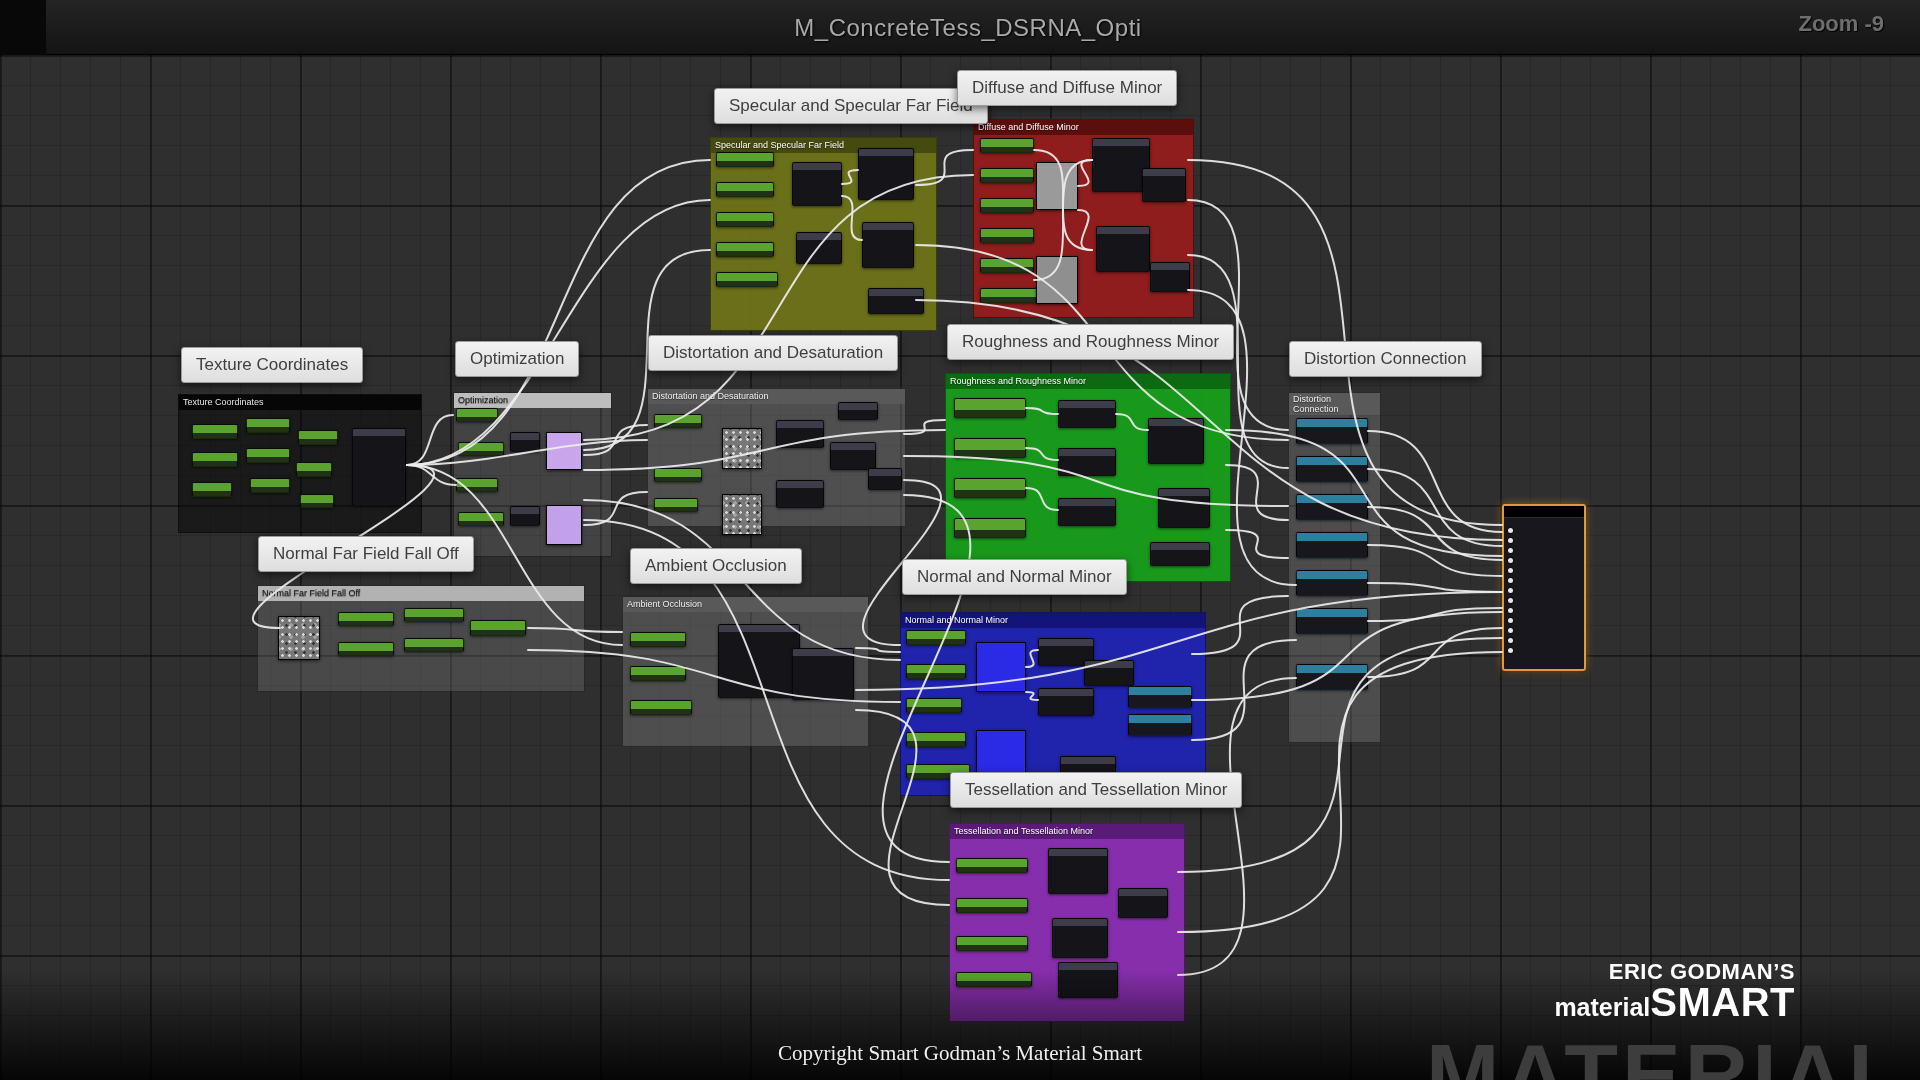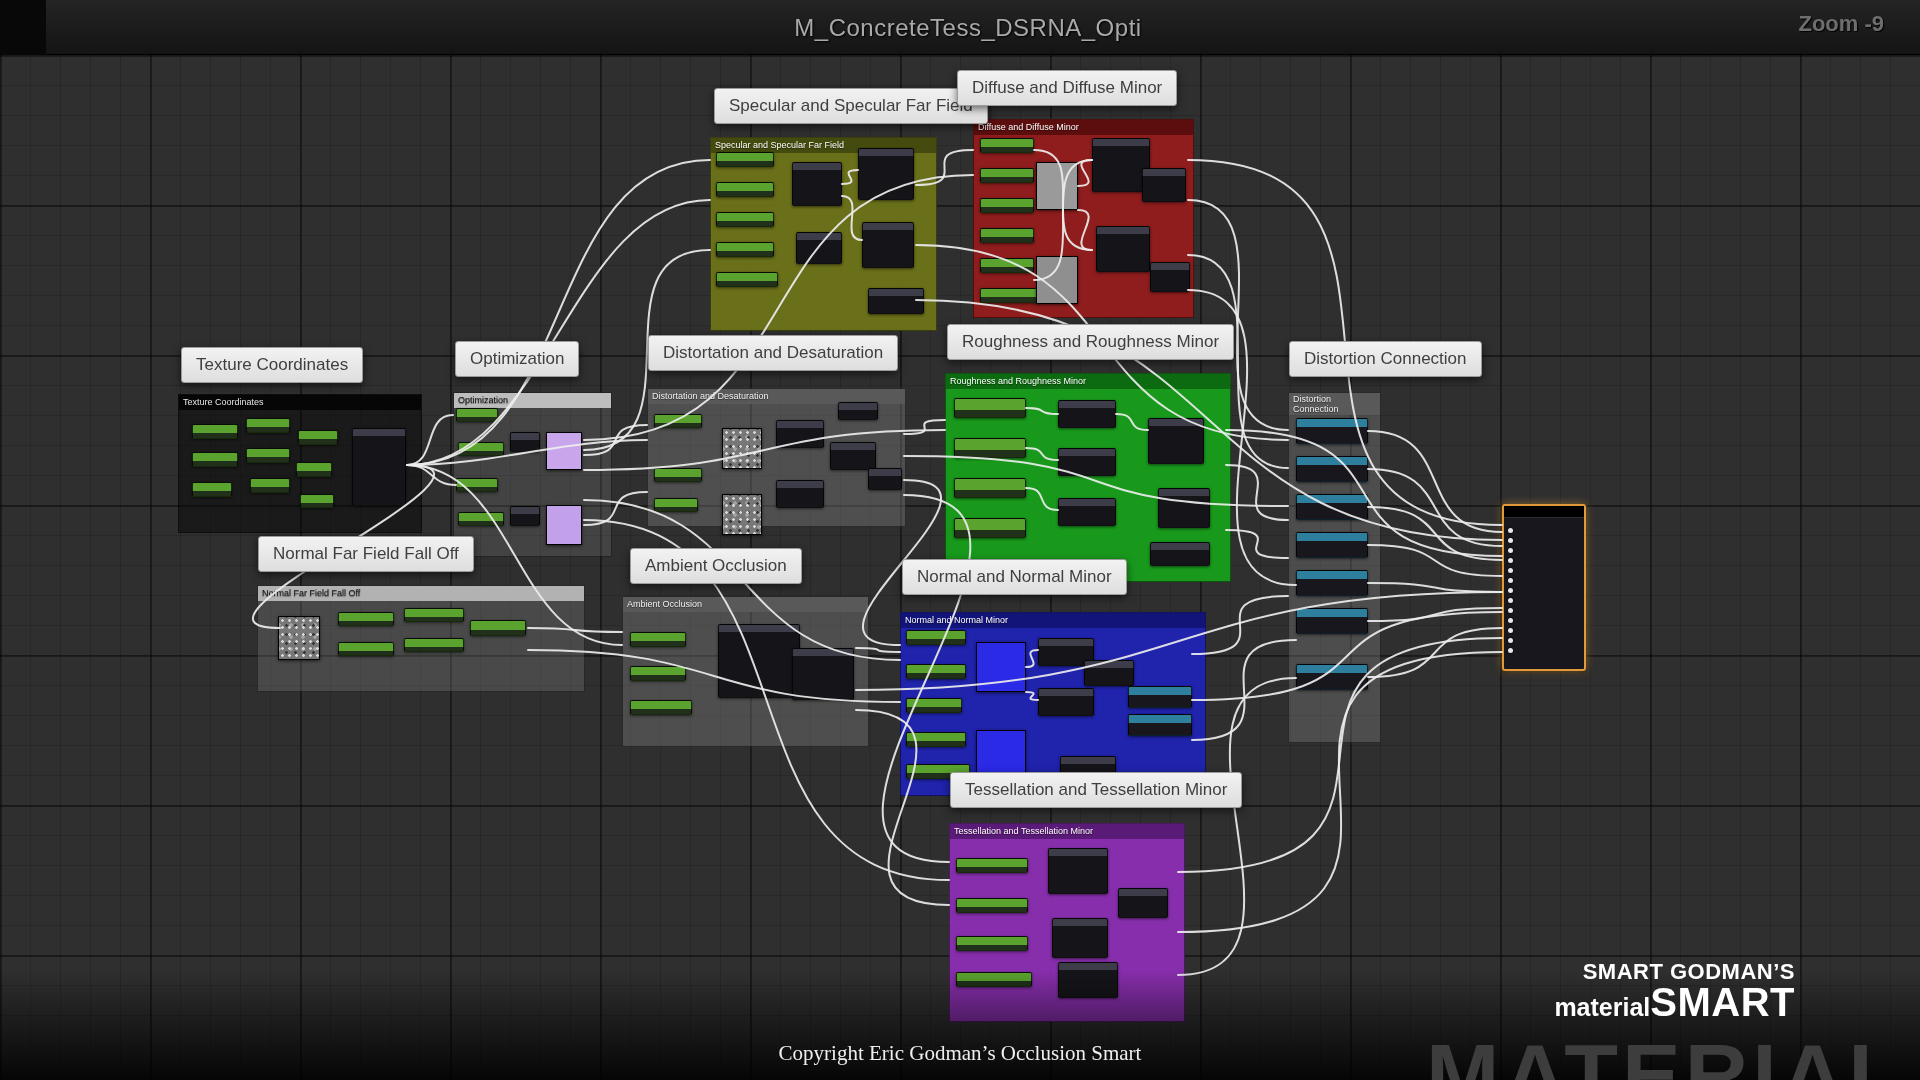--- a/index.html
+++ b/index.html
@@ -305,23 +305,23 @@
     </svg>
 
   <div id="vignette"></div>
 
   <div id="topbar">
     <div class="corner"></div>
     <div class="title">M_ConcreteTess_DSRNA_Opti</div>
   </div>
   <div id="zoom-label">Zoom -9</div>
 
-  <div id="copyright">Copyright Eric Godman’s Occlusion Smart</div>
+  <div id="copyright">Copyright Smart Godman’s Material Smart</div>
 
   <div id="branding">
-    <div class="b1">SMART GODMAN’S</div>
+    <div class="b1">ERIC GODMAN’S</div>
     <div class="b2">
       <span class="small">material</span>
         <span class="big">SMART</span>
     </div>
   </div>
   <div id="watermark">MATERIAL</div>
 </div>
 
 </body></html>

